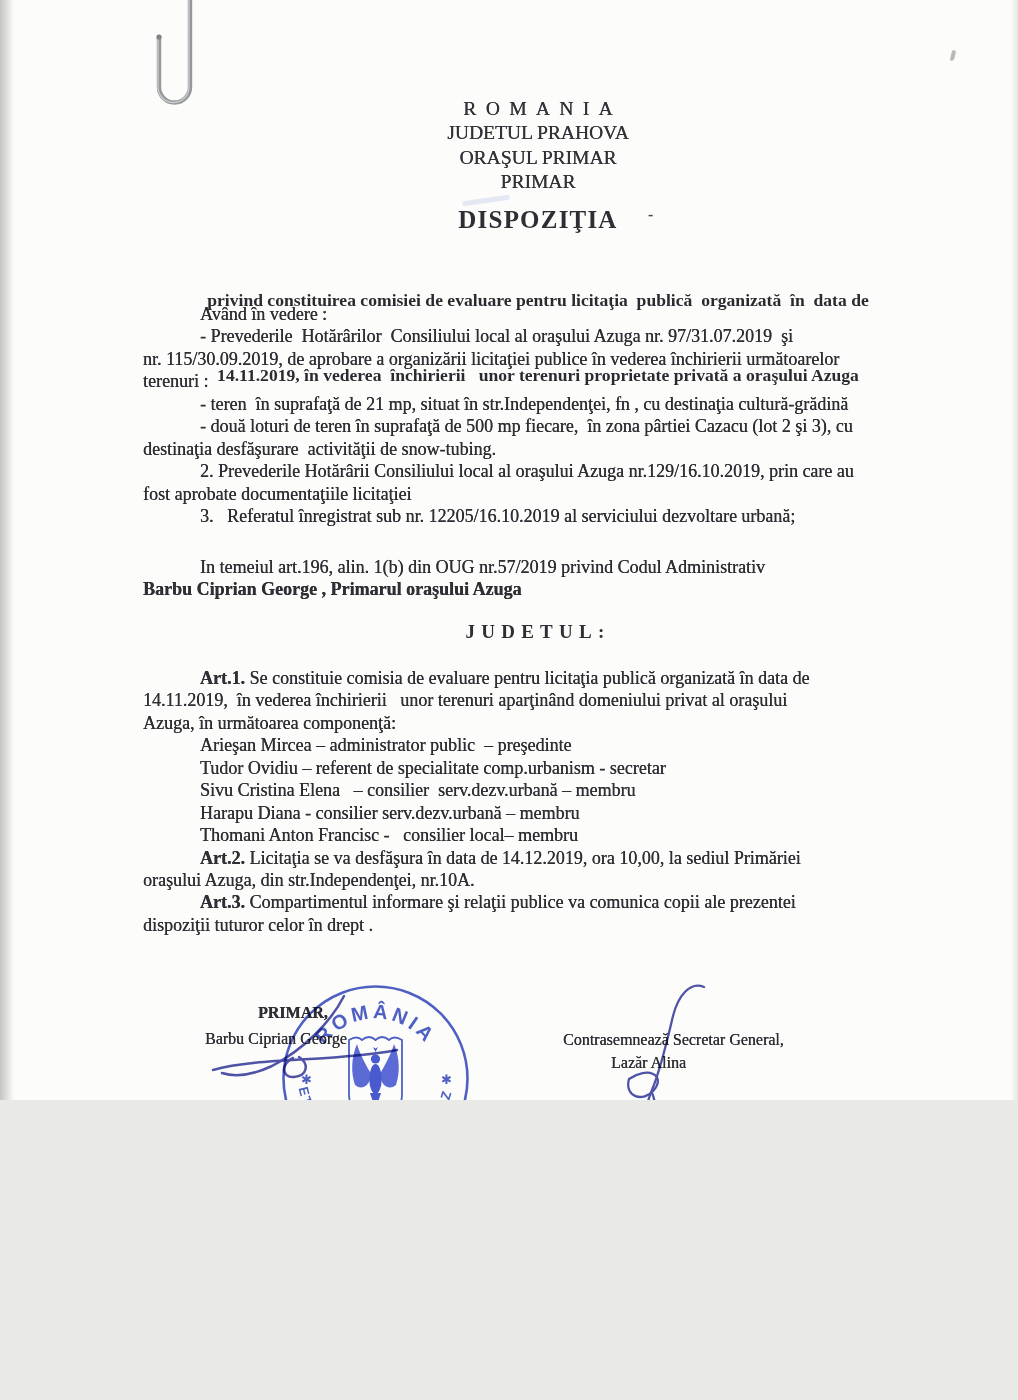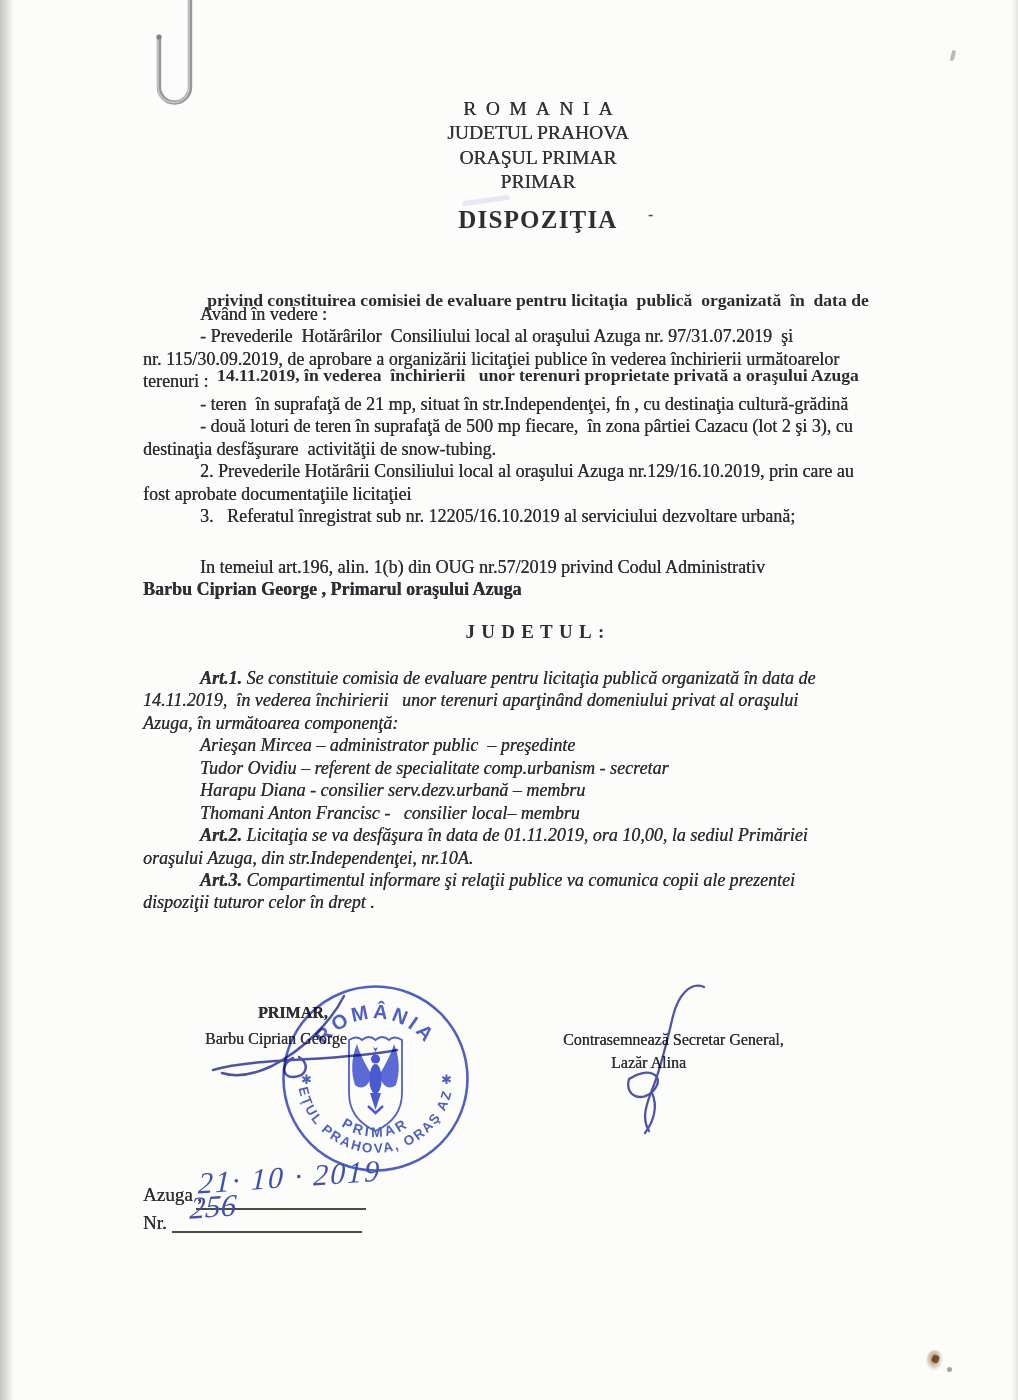--- a/index.html
+++ b/index.html
@@ -1,17 +1,17 @@
 <!DOCTYPE html>
 <html><head>
 <meta charset="utf-8">
 <style>
   html,body{margin:0;padding:0;background:#e9e9e6;}
   .paper{
-    position:relative; width:1018px; height:1400px; margin:0 auto;
+    position:relative; width:1018px; height:1100px; margin:0 auto;
     background:#fcfcfa; overflow:hidden;
     font-family:"Liberation Serif", serif; color:#2f2e34;
   }
   
   .edge-left{position:absolute;left:0;top:0;bottom:0;width:14px;
     background:linear-gradient(to right, rgba(105,105,98,.38), rgba(105,105,98,0));}
   .edge-right{position:absolute;right:0;top:0;bottom:0;width:7px;
     background:linear-gradient(to left, rgba(140,140,132,.20), rgba(140,140,132,0));}
   .line{white-space:pre; font-size:18px; line-height:22.45px; height:22.45px;
     text-shadow:0.25px 0 0 currentColor;}
@@ -21,21 +21,21 @@
   #header{top:97px; font-size:19.5px; line-height:24.3px; color:#333238;
     text-shadow:0.25px 0 0 currentColor;}
   #header .country{letter-spacing:.48em; padding-left:.48em;}
   #title-block{top:206px; font-weight:bold; font-size:25px; letter-spacing:1.2px;}
   .title-dash{position:absolute; left:648px; top:206px; font-weight:bold; color:#4a4a50;}
   #subtitle{top:237px; font-weight:bold; font-size:17.6px; line-height:25.3px;
     white-space:pre; color:#2b2a30;}
   #preamble{position:absolute; left:143px; top:303px;}
   #temeiul{position:absolute; left:143px; top:556px;}
   #dispune{top:621px; font-weight:bold; font-size:19px; letter-spacing:.33em;}
-  #articles{position:absolute; left:143px; top:667px;font-style:italic;}
+  #articles{position:absolute; left:143px; top:667px;}
   .sig{position:absolute; font-size:16px; white-space:pre; text-shadow:0.25px 0 0 currentColor;}
   #mayor-title{left:258px; top:1004px; font-weight:bold;}
   #mayor-name{left:205px; top:1030px;}
   #secretary-title{left:563px; top:1031px;}
   #secretary-name{left:611px; top:1054px;}
   #stamp{position:absolute; left:277px; top:980px; width:197px; height:197px;
     opacity:.93; mix-blend-mode:multiply;}
   #ink-overlay{position:absolute; left:0; top:0; width:1018px; height:1400px;
     pointer-events:none; mix-blend-mode:multiply;}
   .foot-label{position:absolute; font-size:19px; text-shadow:0.25px 0 0 currentColor;}
@@ -110,23 +110,24 @@
   </div>
 
   <div id="dispune" class="centerblock">JUDETUL:</div>
 
   <div id="articles">
     <div class="line ind"><span class="bold">Art.1.</span><span> Se constituie comisia de evaluare pentru licitaţia publică organizată în data de</span></div>
     <div class="line">14.11.2019,  în vederea închirierii   unor terenuri aparţinând domeniului privat al oraşului</div>
     <div class="line">Azuga, în următoarea componenţă:</div>
     <div class="line ind">Arieşan Mircea – administrator public  – preşedinte</div>
     <div class="line ind">Tudor Ovidiu – referent de specialitate comp.urbanism - secretar</div>
+    <div class="line ind">Sivu Cristina Elena   – consilier  serv.dezv.urbană – membru</div>
     <div class="line ind">Harapu Diana - consilier serv.dezv.urbană – membru</div>
     <div class="line ind">Thomani Anton Francisc -   consilier local– membru</div>
-    <div class="line ind"><span class="bold">Art.2.</span><span> Licitaţia se va desfăşura în data de 01.11.2019, ora 10,00, la sediul Primăriei</span></div>
+    <div class="line ind"><span class="bold">Art.2.</span><span> Licitaţia se va desfăşura în data de 14.12.2019, ora 10,00, la sediul Primăriei</span></div>
     <div class="line">oraşului Azuga, din str.Independenţei, nr.10A.</div>
     <div class="line ind"><span class="bold">Art.3.</span><span> Compartimentul informare şi relaţii publice va comunica copii ale prezentei</span></div>
     <div class="line">dispoziţii tuturor celor în drept .</div>
   </div>
 
   <div id="mayor-title" class="sig">PRIMAR,</div>
   <div id="mayor-name" class="sig">Barbu Ciprian George</div>
   <div id="secretary-title" class="sig">Contrasemnează Secretar General,</div>
   <div id="secretary-name" class="sig">Lazăr Alina</div>
 

